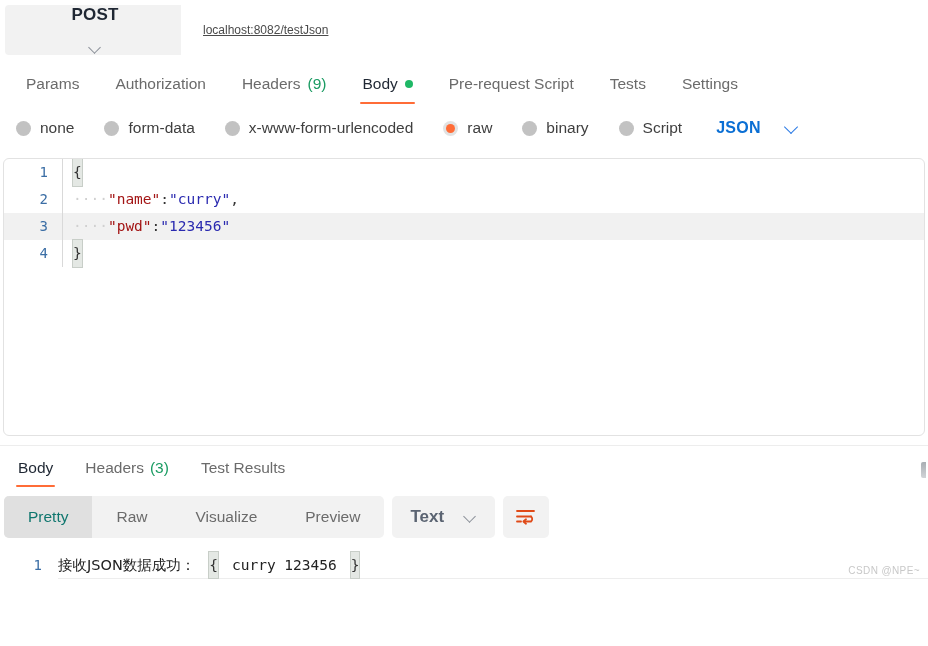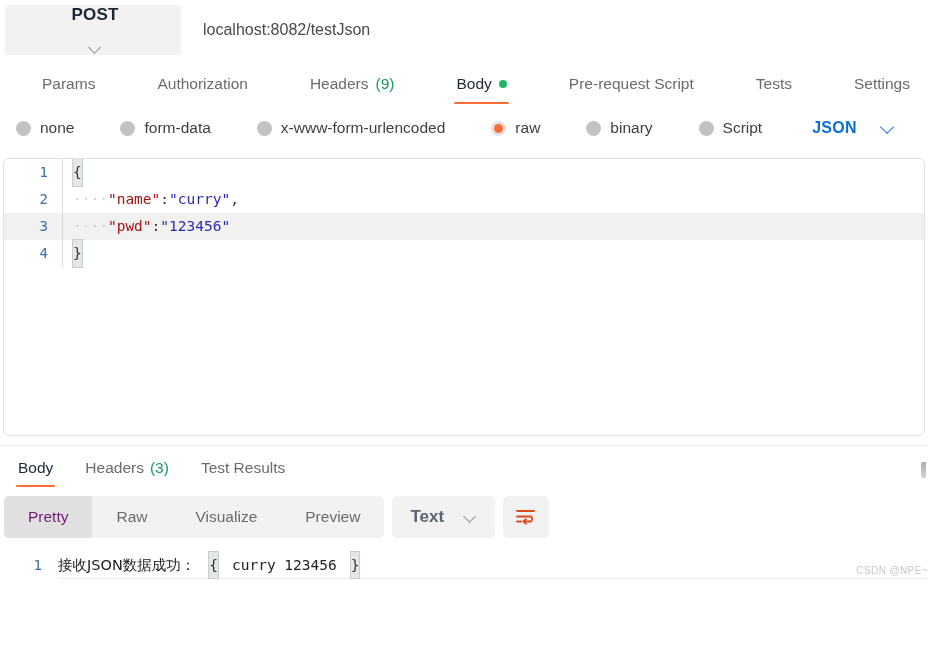--- a/index.html
+++ b/index.html
@@ -53,36 +53,36 @@
     height: 8px;
     border-right: 1.6px solid #8a8f98;
     border-bottom: 1.6px solid #8a8f98;
     transform: rotate(45deg);
   }
   .url-field {
     flex: 1;
     display: flex;
     align-items: center;
     padding-left: 22px;
-    font-size: 16px;
+    font-size: 12px;
     color: #4a4a4a;
     background: #ffffff;
     margin: 5px 5px 7px 0;
     border-radius: 0 4px 4px 0;
     cursor: text;
+    text-decoration: underline;
   }
 
   
   .req-tabs {
     display: flex;
     align-items: flex-end;
     height: 44px;
-    padding-left: 24px;
-    gap: 15px;
-    justify-content: space-between;
+    padding-left: 8px;
+    gap: 0;
   }
   .req-tab {
     position: relative;
     font-size: 15.5px;
     color: #6b6b6b;
     padding: 0 18px 13px 18px;
     cursor: pointer;
     white-space: nowrap;
     display: flex;
     align-items: center;
@@ -112,21 +112,21 @@
     background: #1fb866;
     display: inline-block;
   }
 
   
   .body-types {
     display: flex;
     align-items: center;
     height: 44px;
     padding-left: 16px;
-    gap: 16px;
+    gap: 0;
   }
   .radio-opt {
     display: flex;
     align-items: center;
     gap: 9px;
     padding-right: 30px;
     cursor: pointer;
     font-size: 15.5px;
     color: #3f3f3f;
     white-space: nowrap;
@@ -307,21 +307,21 @@
     display: flex;
     align-items: center;
     padding: 0 24px;
     font-size: 15.5px;
     color: #6b6b6b;
     cursor: pointer;
     white-space: nowrap;
   }
   .seg.active {
     background: #e0e0e0;
-    color: #701a75;
+    color: #0f766e;
   }
   .pill {
     display: flex;
     align-items: center;
     gap: 20px;
     background: #f2f2f2;
     border-radius: 5px;
     height: 42px;
     padding: 0 18px;
     cursor: pointer;
@@ -373,21 +373,21 @@
     display: flex;
     align-items: center;
     flex: 1;
     padding-right: 6px;
     gap: 14px;
   }
   .cjk { font-family: "DejaVu Sans", sans-serif; font-size: 14.5px; }
 
   .watermark {
     position: absolute;
-    right: 0;
+    right: 8px;
     bottom: 2px;
     font-size: 10px;
     color: #c8c8c8;
     letter-spacing: .4px;
     white-space: nowrap;
     margin-left: 22px;
   }
 </style>
 </head>
 <body>

